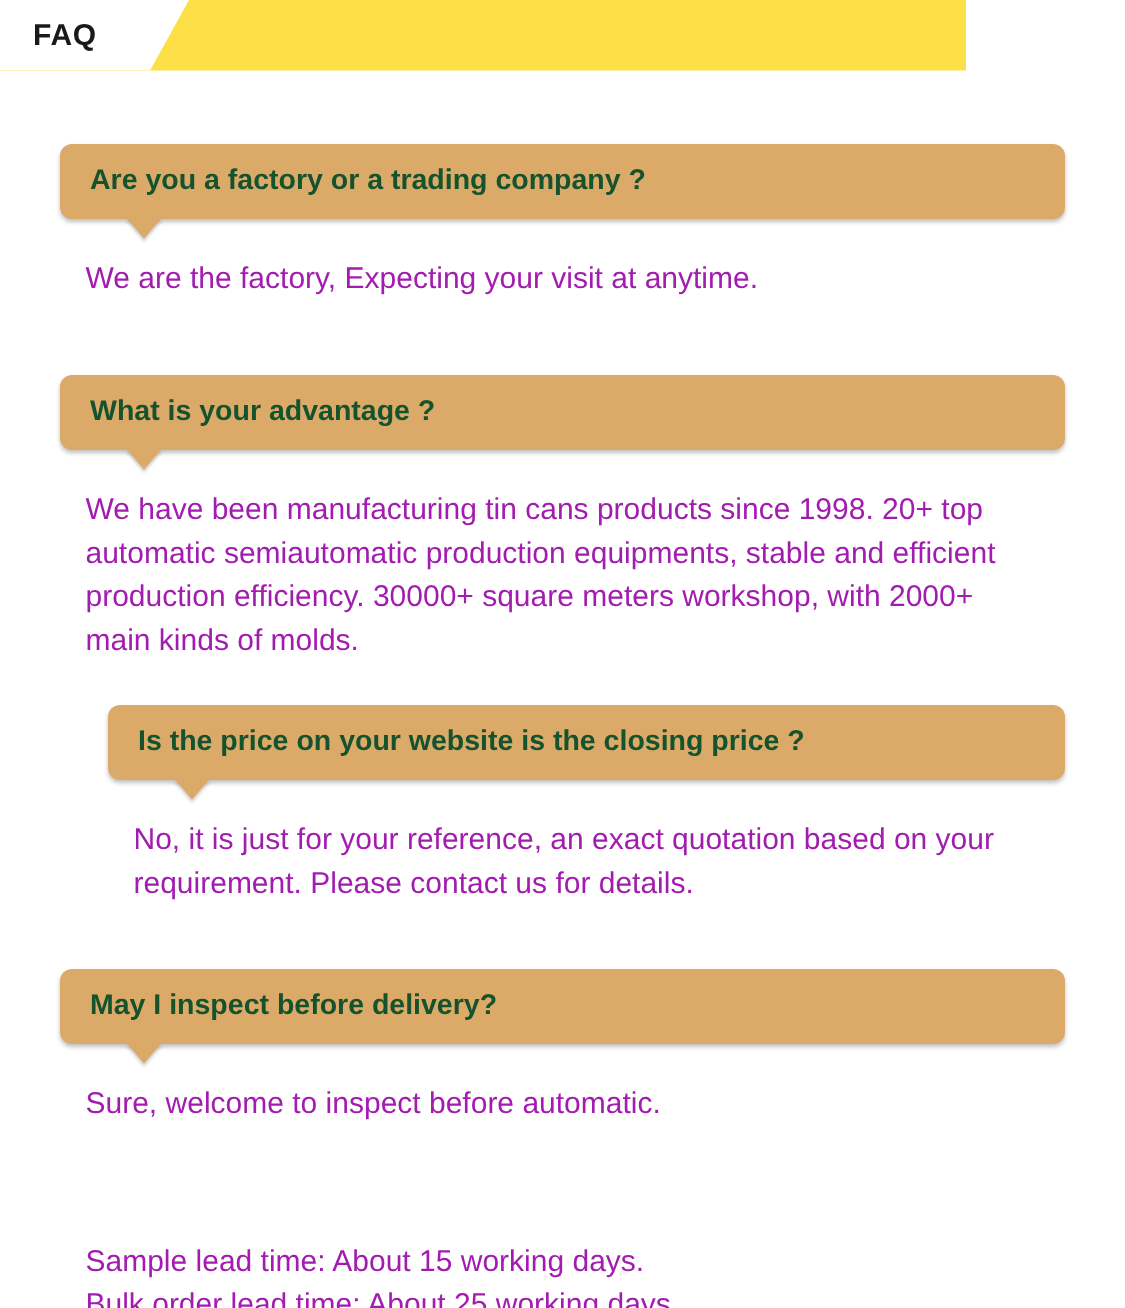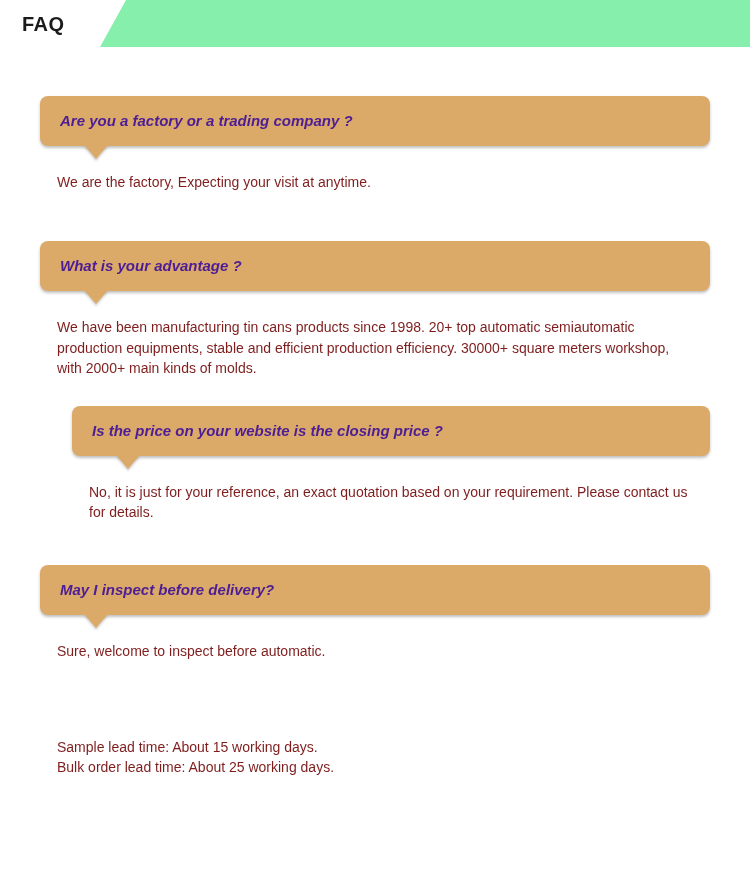--- a/index.html
+++ b/index.html
@@ -16,23 +16,23 @@
   .page {
     position: relative;
     width: 750px;
     height: 872px;
     background: #ffffff;
   }
 
   
   .header {
     position: relative;
-    width: 750px;
+    width: 644px;
     height: 47px;
-    background: #86efac;
+    background: #fde047;
     overflow: hidden;
   }
   .header-tab {
     position: absolute;
     left: 0;
     top: 0;
     width: 100px;
     height: 47px;
     background: #ffffff;
   }
@@ -66,45 +66,44 @@
   .q-wrap {
     position: relative;
     margin: 0 40px 0 40px;
   }
   .question {
     position: relative;
     background: #dcaa68;
     border-radius: 8px;
     box-shadow: 0 2px 3px rgba(0,0,0,0.25);
     padding: 13px 18px 13px 20px;
-    font-size: 15px;
+    font-size: 19px;
     font-weight: bold;
-    color: #4c1d95;
+    color: #14532d;
     line-height: 1.2;
     box-sizing: border-box;
     min-height: 50px;
     display: flex;
     align-items: center;
-    font-style: italic;
   }
   .q-tail {
     position: absolute;
     left: 44px;
     bottom: -13px;
     width: 0;
     height: 0;
     border-left: 12px solid transparent;
     border-right: 12px solid transparent;
     border-top: 14px solid #dcaa68;
     filter: drop-shadow(0 2px 1px rgba(0,0,0,0.2));
   }
   .answer {
     margin: 26px 55px 0 57px;
-    font-size: 14px;
-    color: #7f1d1d;
+    font-size: 20px;
+    color: #a21caf;
     line-height: 1.45;
     white-space: pre-line;
   }
 </style>
 </head>
 <body>
 
 <div class="page">
 
   <div class="header">

